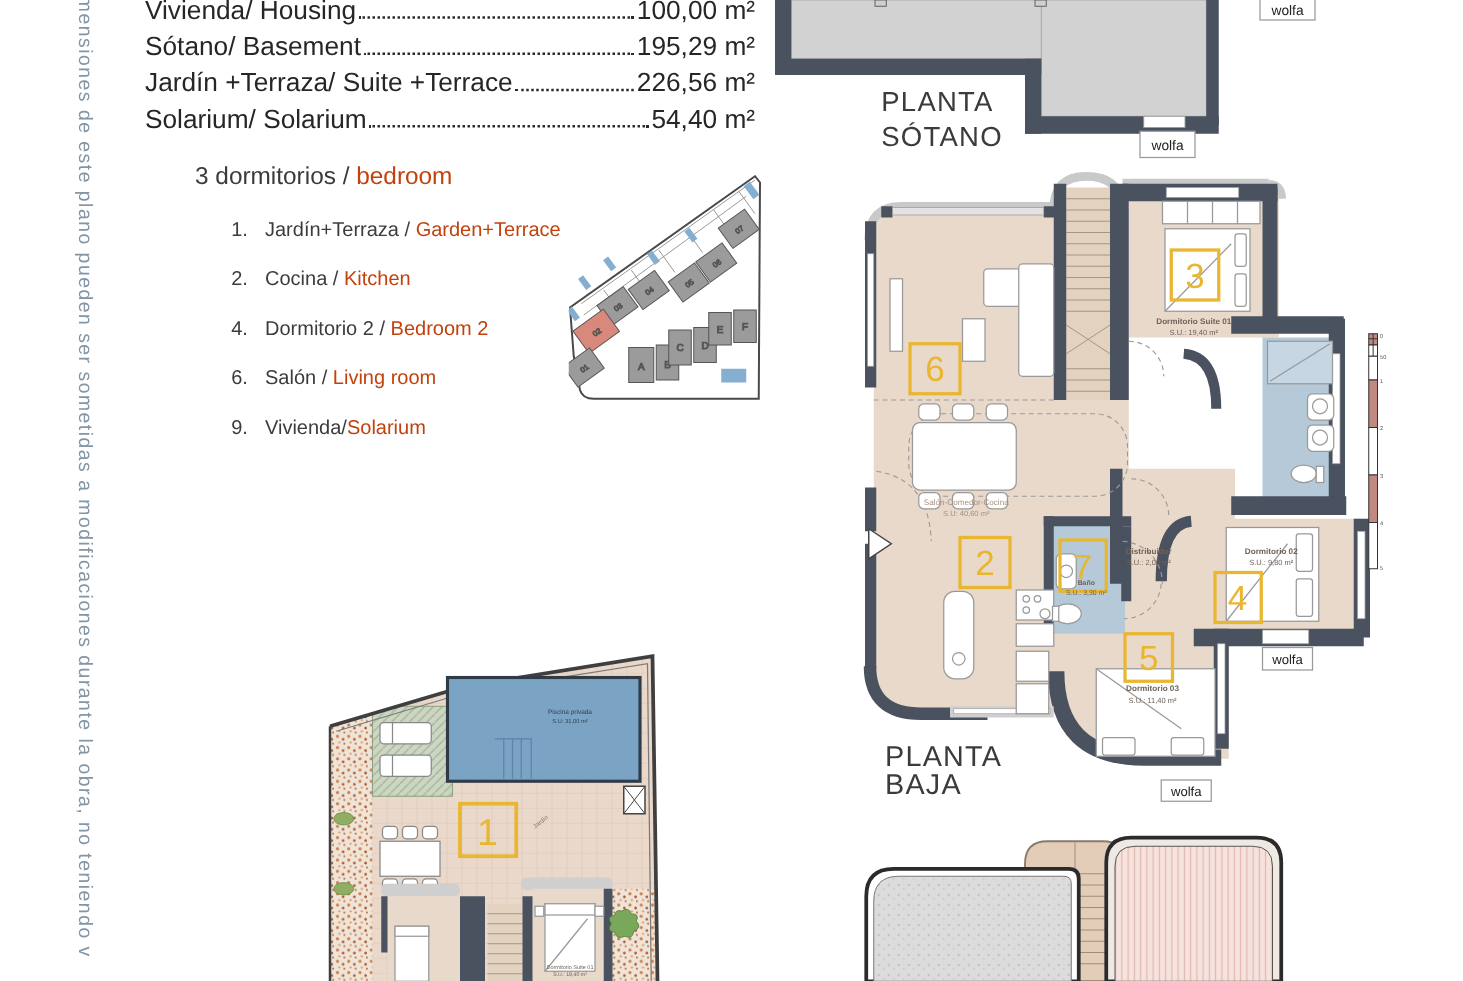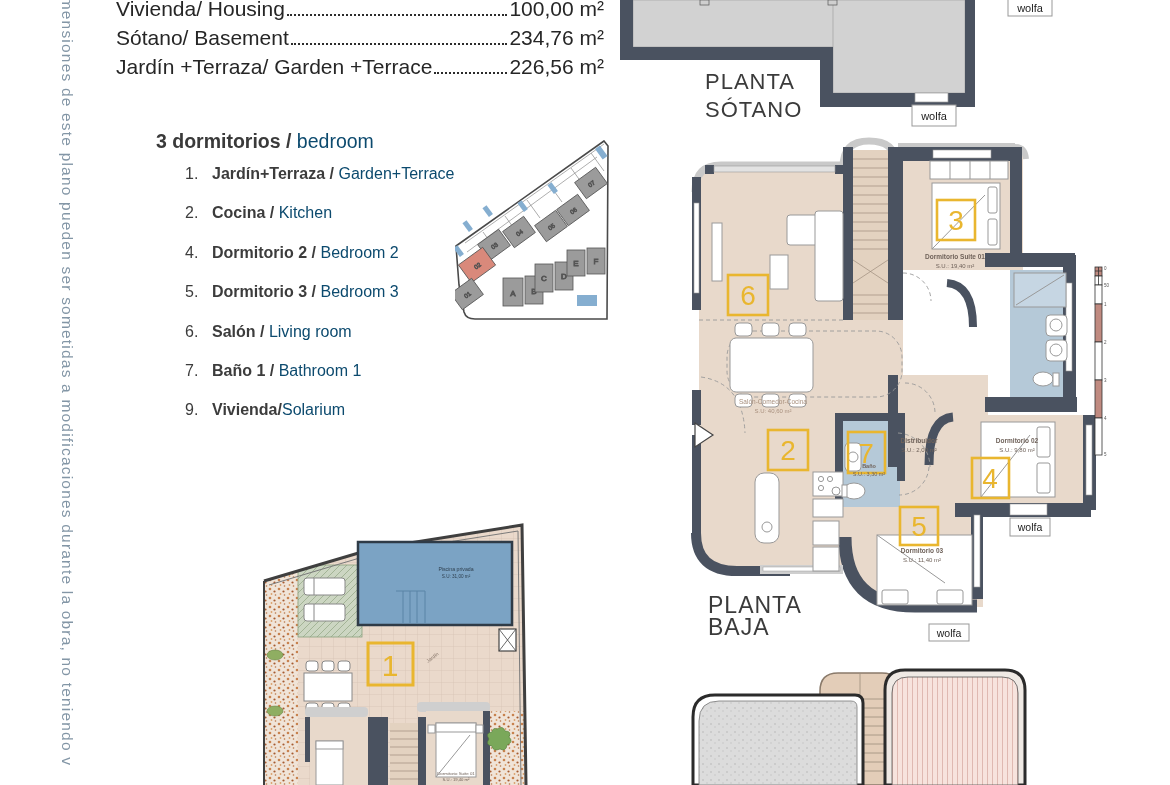--- a/index.html
+++ b/index.html
@@ -9,63 +9,66 @@
   .side-note{position:absolute;left:76px;top:-8px;transform-origin:0 0;transform:rotate(90deg);
              white-space:nowrap;font-size:15.5px;letter-spacing:1.2px;color:#8396a6;}
   
   .areas{position:absolute;left:116px;top:-3px;width:488px;}
   .arow{display:flex;align-items:baseline;height:29px;font-size:21px;color:#262626;}
   .alabel{white-space:pre;}
   .dots{flex:1;border-bottom:2.6px dotted #2b2b2b;margin:0 2px 5px 2px;min-width:10px;}
   .aval{white-space:pre;}
   
   .legend-heading{position:absolute;left:156px;top:130px;font-size:19.5px;color:#3a3a3a;}
-  .legend{position:absolute;left:185px;top:165px;width:275px;}
+  .legend{position:absolute;left:185px;top:176px;width:275px;}
   .litem{height:39.4px;font-size:16px;color:#3c3c3c;}
   .lnum{display:inline-block;width:27px;}
-  .les{white-space:pre;font-weight:bold;}
-  .yl{color:#0c4a6e;}
+  .les{white-space:pre;}
+  .yl{color:#c2410c;}
   svg{position:absolute;display:block;}
   svg text{font-family:"Liberation Sans",sans-serif;}
 </style>
 </head>
 <body>
 
 <div class="canvas">
 
   <div class="side-note">imensiones de este plano pueden ser sometidas a modificaciones durante la obra, no teniendo v</div>
 
   <div class="areas">
     <div class="arow">
       <span class="alabel">Vivienda/ Housing</span>
       <span class="dots"></span>
       <span class="aval">100,00 m²</span>
     </div>
     <div class="arow">
       <span class="alabel">Sótano/ Basement</span>
       <span class="dots"></span>
-      <span class="aval">234,76 m²</span>
+      <span class="aval">195,29 m²</span>
     </div>
     <div class="arow">
-      <span class="alabel">Jardín +Terraza/ Garden +Terrace</span>
+      <span class="alabel">Jardín +Terraza/ Suite +Terrace</span>
       <span class="dots"></span>
       <span class="aval">226,56 m²</span>
+    </div>
+    <div class="arow">
+      <span class="alabel">Solarium/ Solarium</span>
+      <span class="dots"></span>
+      <span class="aval">54,40 m²</span>
     </div>
   </div>
 
   <div class="legend-heading">
     <span class="les">3 dormitorios / </span><span class="yl">bedroom</span>
   </div>
   <div class="legend">
     <div class="litem"><span class="lnum">1.</span><span class="les">Jardín+Terraza / </span><span class="yl">Garden+Terrace</span></div>
     <div class="litem"><span class="lnum">2.</span><span class="les">Cocina / </span><span class="yl">Kitchen</span></div>
     <div class="litem"><span class="lnum">4.</span><span class="les">Dormitorio 2 / </span><span class="yl">Bedroom 2</span></div>
-    <div class="litem"><span class="lnum">5.</span><span class="les">Dormitorio 3 / </span><span class="yl">Bedroom 3</span></div>
     <div class="litem"><span class="lnum">6.</span><span class="les">Salón / </span><span class="yl">Living room</span></div>
-    <div class="litem"><span class="lnum">7.</span><span class="les">Baño 1 / </span><span class="yl">Bathroom 1</span></div>
     <div class="litem"><span class="lnum">9.</span><span class="les">Vivienda/</span><span class="yl">Solarium</span></div>
   </div>
 
   <svg style="left:455px;top:140px;" width="195" height="185" viewBox="0 0 195 185">
     <path d="M149,1 L1,106 L4,145 L9,172 Q11,179 20,179 L152,179 L153,6 Z" fill="#ffffff" stroke="#4a4a4a" stroke-width="1.6"></path>
     <path d="M149,4 L10,103" stroke="#9a9a9a" stroke-width="0.8" fill="none"></path>
     <path d="M12,112 L142,17" stroke="#9a9a9a" stroke-width="0.8" fill="none"></path>
     <g stroke="#888" stroke-width="0.7">
       <line x1="28" y1="92" x2="41" y2="110"></line>
         <line x1="50" y1="76" x2="63" y2="94"></line>

